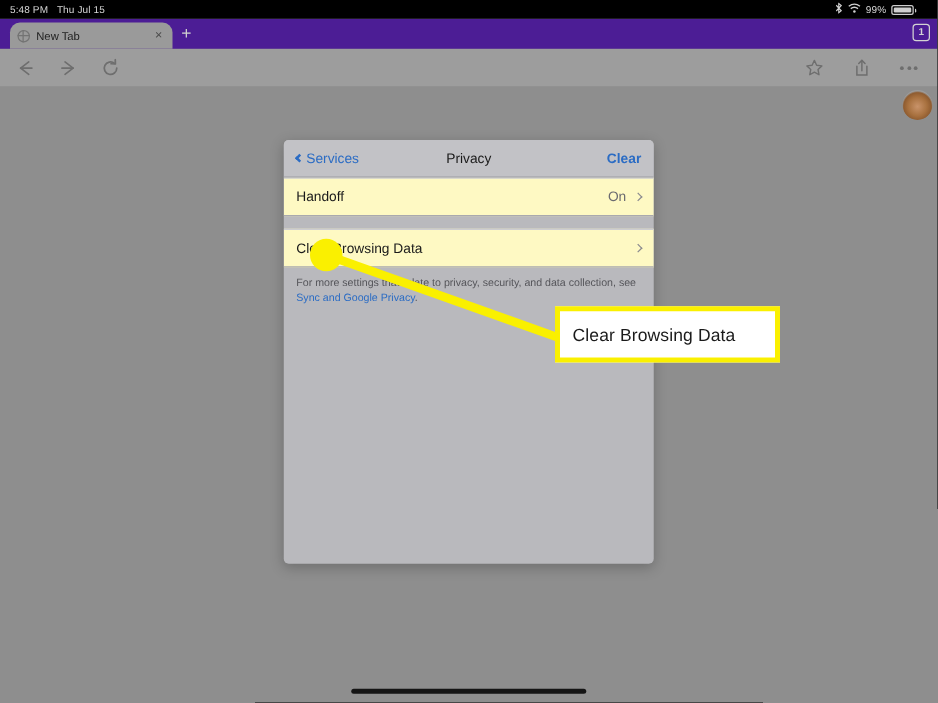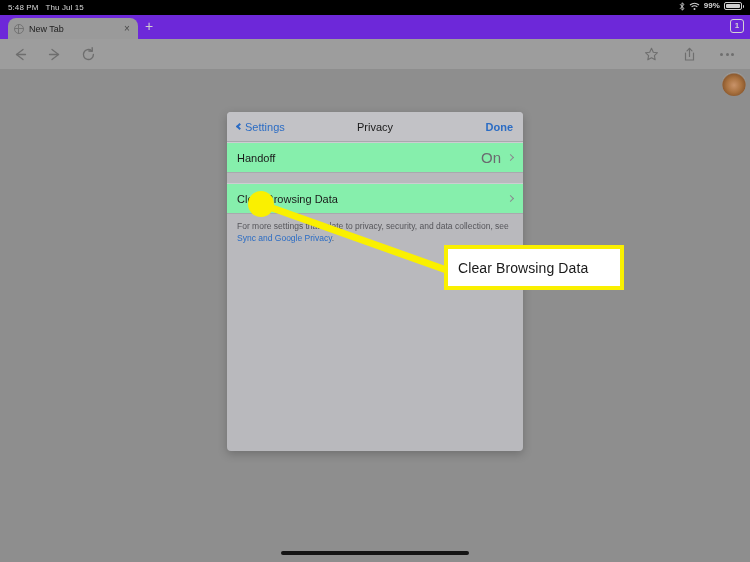--- a/index.html
+++ b/index.html
@@ -21,23 +21,22 @@
     position: absolute; top: 0; left: 0;
     width: 750px; height: 15px;
     background: #000;
     display: flex; align-items: center;
     color: #d8d8d8;
     font-size: 8px;
     z-index: 40;
   }
   #status-left { display: flex; align-items: center; gap: 7px; padding-left: 8px; }
   #status-right {
-    margin-left: auto; display: flex; gap: 4px;
-    padding-right: 8px;
-    font-weight: bold;
+    margin-left: auto; display: flex; align-items: center; gap: 4px;
+    padding-right: 19px;
   }
   .sb-text { letter-spacing: 0.1px; font-size: 8px; line-height: 1; }
   .bt-ico { display:inline-block; }
   .wifi-ico { display:inline-block; }
   .batt {
     width: 18px; height: 8px; border: 1px solid #cfcfcf; border-radius: 2px;
     position: relative; display: inline-block;
   }
   .batt::after {
     content:""; position:absolute; right:-3px; top:2px;
@@ -45,21 +44,21 @@
   }
   .batt-fill {
     position:absolute; left:1px; top:1px; bottom:1px;
     width: 14px; background:#cfcfcf; border-radius:1px;
   }
 
   
   #tab-strip {
     position: absolute; top: 15px; left: 0;
     width: 750px; height: 24px;
-    background: #6d28d9;
+    background: #4c1d95;
     z-index: 35;
   }
   #tab {
     position: absolute; left: 8px; top: 3px;
     width: 130px; height: 21px;
     background: #9a9a9a;
     border-radius: 8px 8px 0 0;
     display: flex; align-items: center;
     padding: 0 6px;
     gap: 5px;
@@ -167,30 +166,30 @@
   }
   #modal-title {
     position: absolute; left: 0; right: 0; text-align: center;
     font-size: 11px; font-weight: normal; color: #1a1a1a;
     pointer-events: none;
   }
   #done-btn {
     margin-left: auto; color: #2b6cc4; font-size: 11px; font-weight: bold;
     z-index: 2;
   }
-  .settings-group { background: #86efac; }
+  .settings-group { background: #fef9c3; }
   .settings-row {
     height: 31px;
     display: flex; align-items: center;
     padding: 0 10px;
     border-bottom: 1px solid #a9a9ae;
     border-top: 1px solid #cdcdd1;
   }
   .row-label { font-size: 11px; color: #1a1a1a; flex: 1 1 auto; }
-  .row-value { font-size: 15px; color: #6b6b70; margin-right: 7px; }
+  .row-value { font-size: 11px; color: #6b6b70; margin-right: 7px; }
   .chev-right {
     display: inline-block;
     width: 5px; height: 5px;
     border-right: 1.4px solid #8a8a8f;
     border-top: 1.4px solid #8a8a8f;
     transform: rotate(45deg);
   }
   .group-gap { height: 10px; }
   #footer-note {
     padding: 6px 10px 0 10px;
@@ -314,24 +313,24 @@
 
   <div id="avatar"></div>
 
   <div id="page-bg"></div>
 
   <div id="settings-modal">
 
     <div id="modal-header">
       <div id="back-link">
         <span class="chev-left"></span>
-        <span>Settings</span>
+        <span>Services</span>
       </div>
       <div id="modal-title">Privacy</div>
-      <div id="done-btn">Done</div>
+      <div id="done-btn">Clear</div>
     </div>
 
     <div class="settings-group">
       <div class="settings-row">
         <span class="row-label">Handoff</span>
         <span class="row-value">On</span>
         <span class="chev-right"></span>
       </div>
     </div>
 

